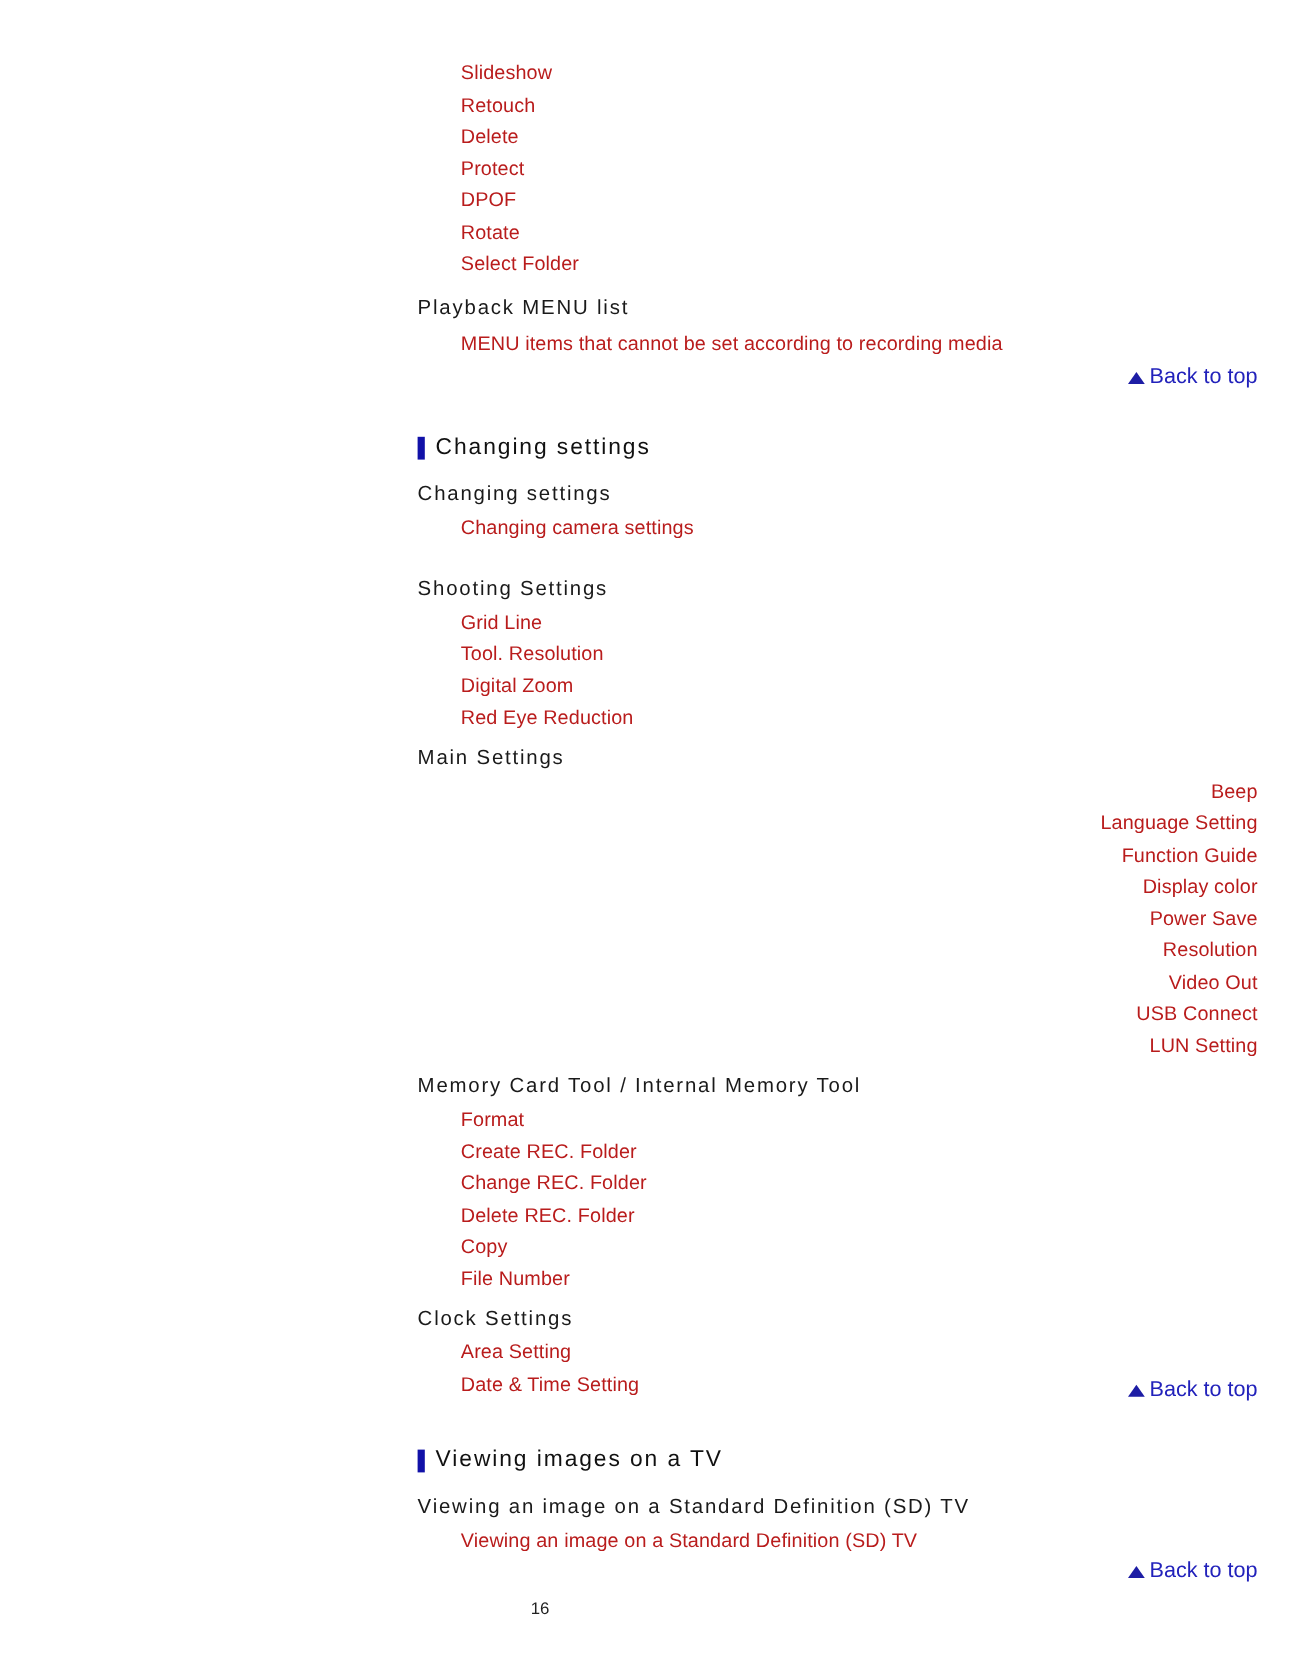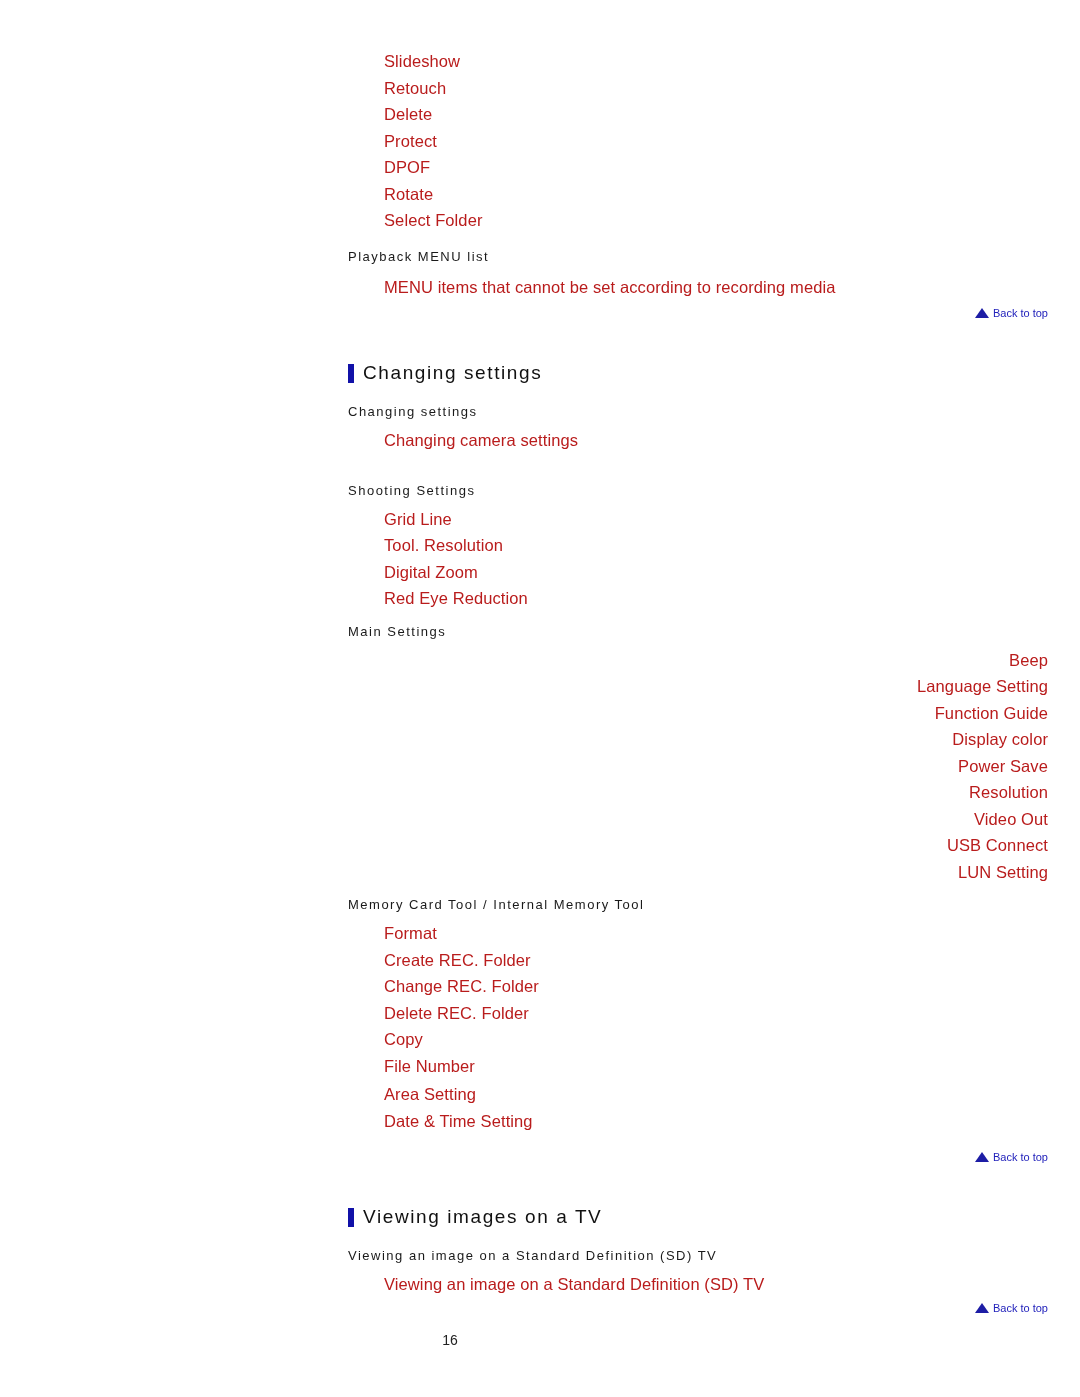--- a/index.html
+++ b/index.html
@@ -47,21 +47,21 @@
     left: 0;
     top: 4px;
     width: 6px;
     height: 19px;
     background: #1111a8;
     display: block;
   }
 
   
   .sub-heading {
-    font-size: 13px;
+    font-size: 17px;
     font-weight: normal;
     letter-spacing: 1.5px;
     color: #1a1a1a;
     margin: 0;
     line-height: 26px;
     white-space: nowrap;
   }
 
   
   .link-list {
@@ -80,21 +80,21 @@
     color: #b91c1c;
     text-decoration: none;
     letter-spacing: 0.1px;
     white-space: nowrap;
   }
 
   
   .back-to-top {
     display: block;
     text-align: right;
-    font-size: 11px;
+    font-size: 18px;
     line-height: 20px;
     color: #2222bb;
     text-decoration: none;
     white-space: nowrap;
   }
   .back-to-top .tri {
     display: inline-block;
     width: 0;
     height: 0;
     border-left: 7px solid transparent;
@@ -176,20 +176,21 @@
     <h3 class="sub-heading" style="margin-top:7px;">Memory Card Tool / Internal Memory Tool</h3>
     <ul class="link-list" style="margin-top:2px;">
       <li><a class="doc-link" href="#">Format</a></li>
       <li><a class="doc-link" href="#">Create REC. Folder</a></li>
       <li><a class="doc-link" href="#">Change REC. Folder</a></li>
       <li><a class="doc-link" href="#">Delete REC. Folder</a></li>
       <li><a class="doc-link" href="#">Copy</a></li>
       <li><a class="doc-link" href="#">File Number</a></li>
     </ul>
 
+    <h3 class="sub-heading" style="margin-top:7px;">Clock Settings</h3>
     <ul class="link-list" style="margin-top:2px;">
       <li><a class="doc-link" href="#">Area Setting</a></li>
       <li><a class="doc-link" href="#">Date &amp; Time Setting</a></li>
     </ul>
   </div>
 
   <a class="abs back-to-top" href="#" style="left:348px; top:1147px; width:700px;">
     <span class="tri"></span><span>Back to top</span>
   </a>
 

